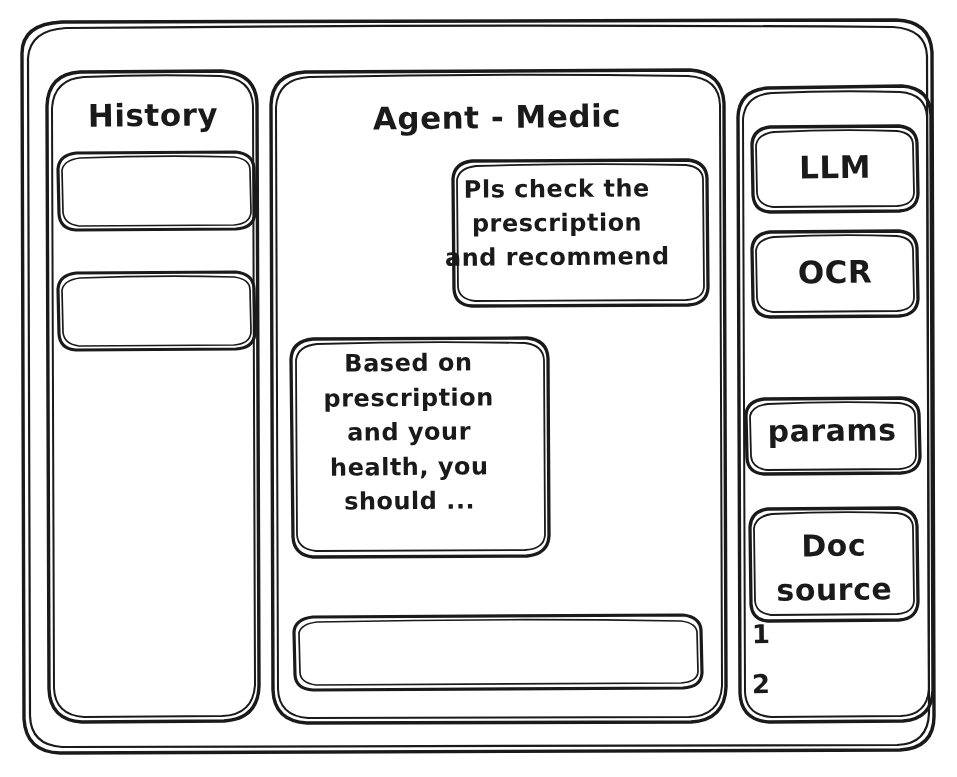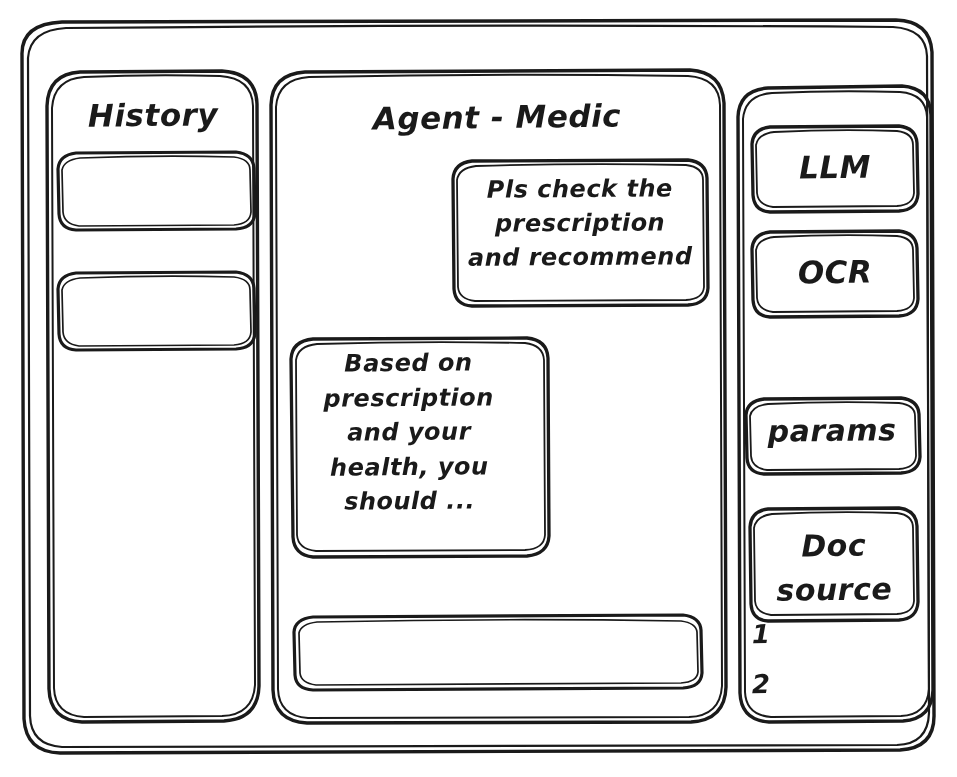--- a/index.html
+++ b/index.html
@@ -10,21 +10,20 @@
     width: 957px; height: 777px;
     position: relative;
     overflow: hidden;
     font-family: "DejaVu Sans", sans-serif;
   }
   #root {
     position: absolute;
     inset: 0;
     width: 862px;
     height: 777px;
-    font-style: italic;
   }
   .sketch-svg {
     position: absolute;
     left: 0; top: 0;
     width: 957px; height: 777px;
     pointer-events: none;
   }
   .sketch-svg path, .sketch-svg rect {
     fill: none;
     stroke: #1a1a1a;
@@ -160,21 +159,21 @@
       <div style="position:absolute;left:58px;top:272px;width:198px;height:79px;">
         <span class="lbl" style="left:0;top:26px;width:198px;font-size:20px;"></span>
       </div>
     </div>
   </div>
 
   <div>
     <div class="lbl" id="agent-title">Agent - Medic</div>
 
     <div>
-      <div style="position:absolute;left:453px;top:160px;width:255px;height:146px;">
+      <div style="position:absolute;left:430px;top:160px;width:255px;height:146px;">
         <div class="lbl" id="user-msg-text" style="position:absolute;left:7px;top:12px;width:240px;">Pls check the
 prescription
 and recommend</div>
       </div>
 
       <div style="position:absolute;left:285px;top:338px;width:258px;height:219px;">
         <div class="lbl" id="assistant-msg-text" style="position:absolute;left:9px;top:8px;width:230px;">Based on
 prescription
 and your
 health, you

